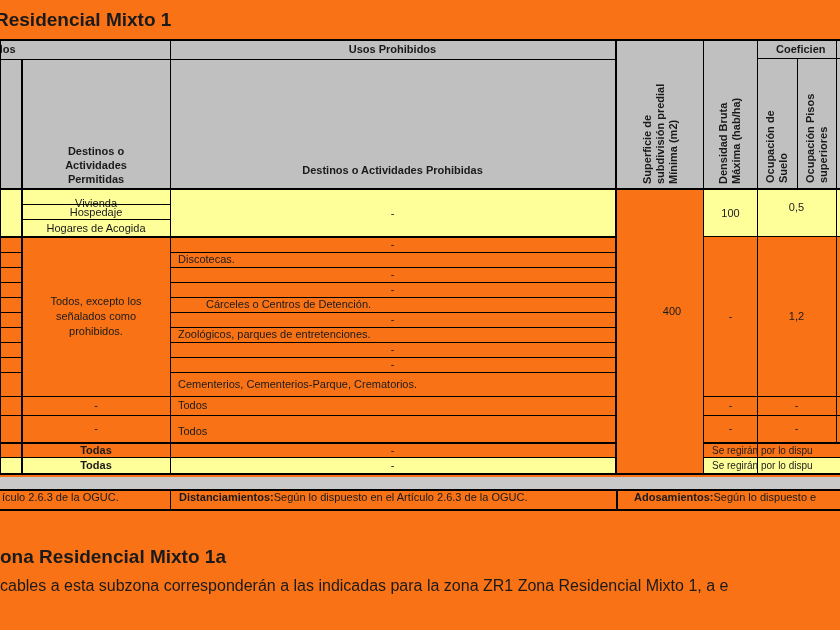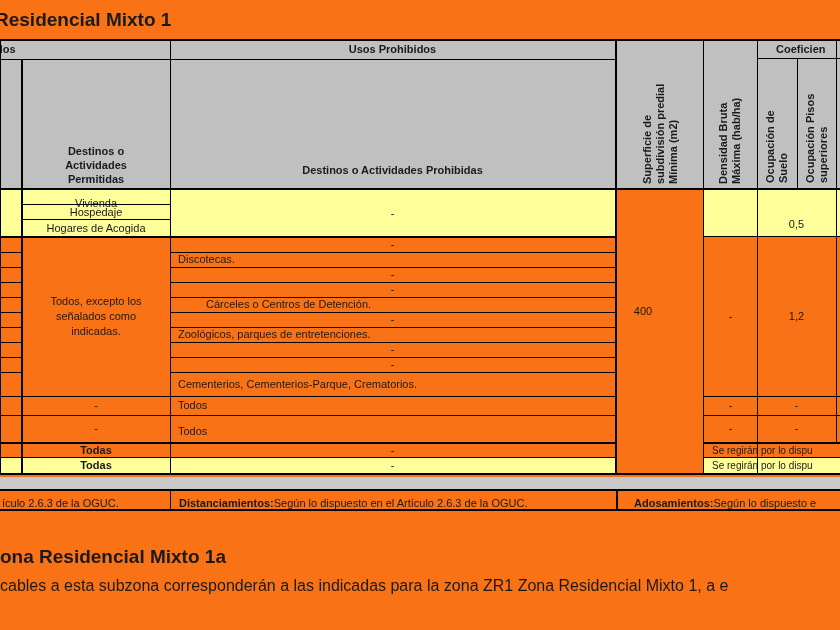--- a/index.html
+++ b/index.html
@@ -14,21 +14,21 @@
   .cell.bold{font-weight:bold;}
   .pre{white-space:pre-line;text-align:center;}
   .bg{position:absolute;}
   .hline,.vline{position:absolute;background:var(--ink);}
   .rot{position:absolute;transform-origin:0 0;transform:rotate(-90deg);
        display:flex;flex-direction:column;justify-content:center;
        font-weight:bold;font-size:11px;line-height:13px;text-align:left;
        white-space:pre-line;box-sizing:border-box;}
   .clip{overflow:hidden;}
   .title{position:absolute;font-weight:bold;font-size:19px;white-space:nowrap;}
-  .footrow{position:absolute;display:flex;align-items:flex-end;font-size:11px;
+  .footrow{position:absolute;display:flex;align-items:flex-start;font-size:11px;
            box-sizing:border-box;white-space:nowrap;overflow:hidden;}
   .footrow b{font-weight:bold;}
   .para{position:absolute;font-size:16px;white-space:nowrap;overflow:hidden;}
   .small{font-size:10px;}
 </style>
 </head>
 <body>
 
 <div id="page">
 
@@ -59,37 +59,38 @@
 Máxima (hab/ha)</div>
   <div class="rot" style="left:757px;top:189px;width:131px;height:40px;padding-left:6px;">Ocupación de
 Suelo</div>
   <div class="rot" style="left:797px;top:189px;width:131px;height:39px;padding-left:6px;">Ocupación Pisos
 superiores</div>
 
   <div class="cell" style="left:22px;top:196px;width:148px;height:14px;">Vivienda</div>
   <div class="cell" style="left:22px;top:205px;width:148px;height:14px;">Hospedaje</div>
   <div class="cell" style="left:22px;top:220px;width:148px;height:16px;">Hogares de Acogida</div>
   <div class="cell" style="left:170px;top:190px;width:445px;height:46px;">-</div>
-  <div class="cell" style="left:757px;top:201px;width:79px;height:46px;">0,5</div>
+  <div class="cell" style="left:704px;top:190px;width:53px;height:46px;">100</div>
+  <div class="cell" style="left:757px;top:184px;width:79px;height:46px;">0,5</div>
 
   <div class="cell pre" style="left:22px;top:237px;width:148px;height:159px;line-height:15px;">Todos, excepto los
 señalados como
-indicadas.</div>
+prohibidos.</div>
   <div class="cell" style="left:170px;top:237px;width:445px;height:15px;">-</div>
   <div class="cell left" style="left:170px;top:252px;width:445px;height:15px;">Discotecas.</div>
   <div class="cell" style="left:170px;top:267px;width:445px;height:15px;">-</div>
   <div class="cell" style="left:170px;top:282px;width:445px;height:15px;">-</div>
   <div class="cell left" style="left:170px;top:297px;width:445px;height:15px;padding-left:36px;">Cárceles o Centros de Detención.</div>
   <div class="cell" style="left:170px;top:312px;width:445px;height:15px;">-</div>
   <div class="cell left" style="left:170px;top:327px;width:445px;height:15px;">Zoológicos, parques de entretenciones.</div>
   <div class="cell" style="left:170px;top:342px;width:445px;height:15px;">-</div>
   <div class="cell" style="left:170px;top:357px;width:445px;height:15px;">-</div>
   <div class="cell left" style="left:170px;top:372px;width:445px;height:24px;">Cementerios, Cementerios-Parque, Crematorios.</div>
 
-  <div class="cell" style="left:600px;top:190px;width:86px;height:243px;text-align:center;">400</div>
+  <div class="cell" style="left:629px;top:190px;width:86px;height:243px;text-align:center;">400</div>
   <div class="cell" style="left:704px;top:237px;width:53px;height:159px;">-</div>
   <div class="cell" style="left:757px;top:237px;width:79px;height:159px;">1,2</div>
 
   <div class="cell" style="left:22px;top:396px;width:148px;height:19px;">-</div>
   <div class="cell left" style="left:170px;top:396px;width:445px;height:19px;">Todos</div>
   <div class="cell" style="left:704px;top:396px;width:53px;height:19px;">-</div>
   <div class="cell" style="left:757px;top:396px;width:79px;height:19px;">-</div>
 
   <div class="cell" style="left:22px;top:415px;width:148px;height:27px;">-</div>
   <div class="cell left" style="left:170px;top:415px;width:445px;height:27px;align-items:flex-end;padding-bottom:4px;">Todos</div>

